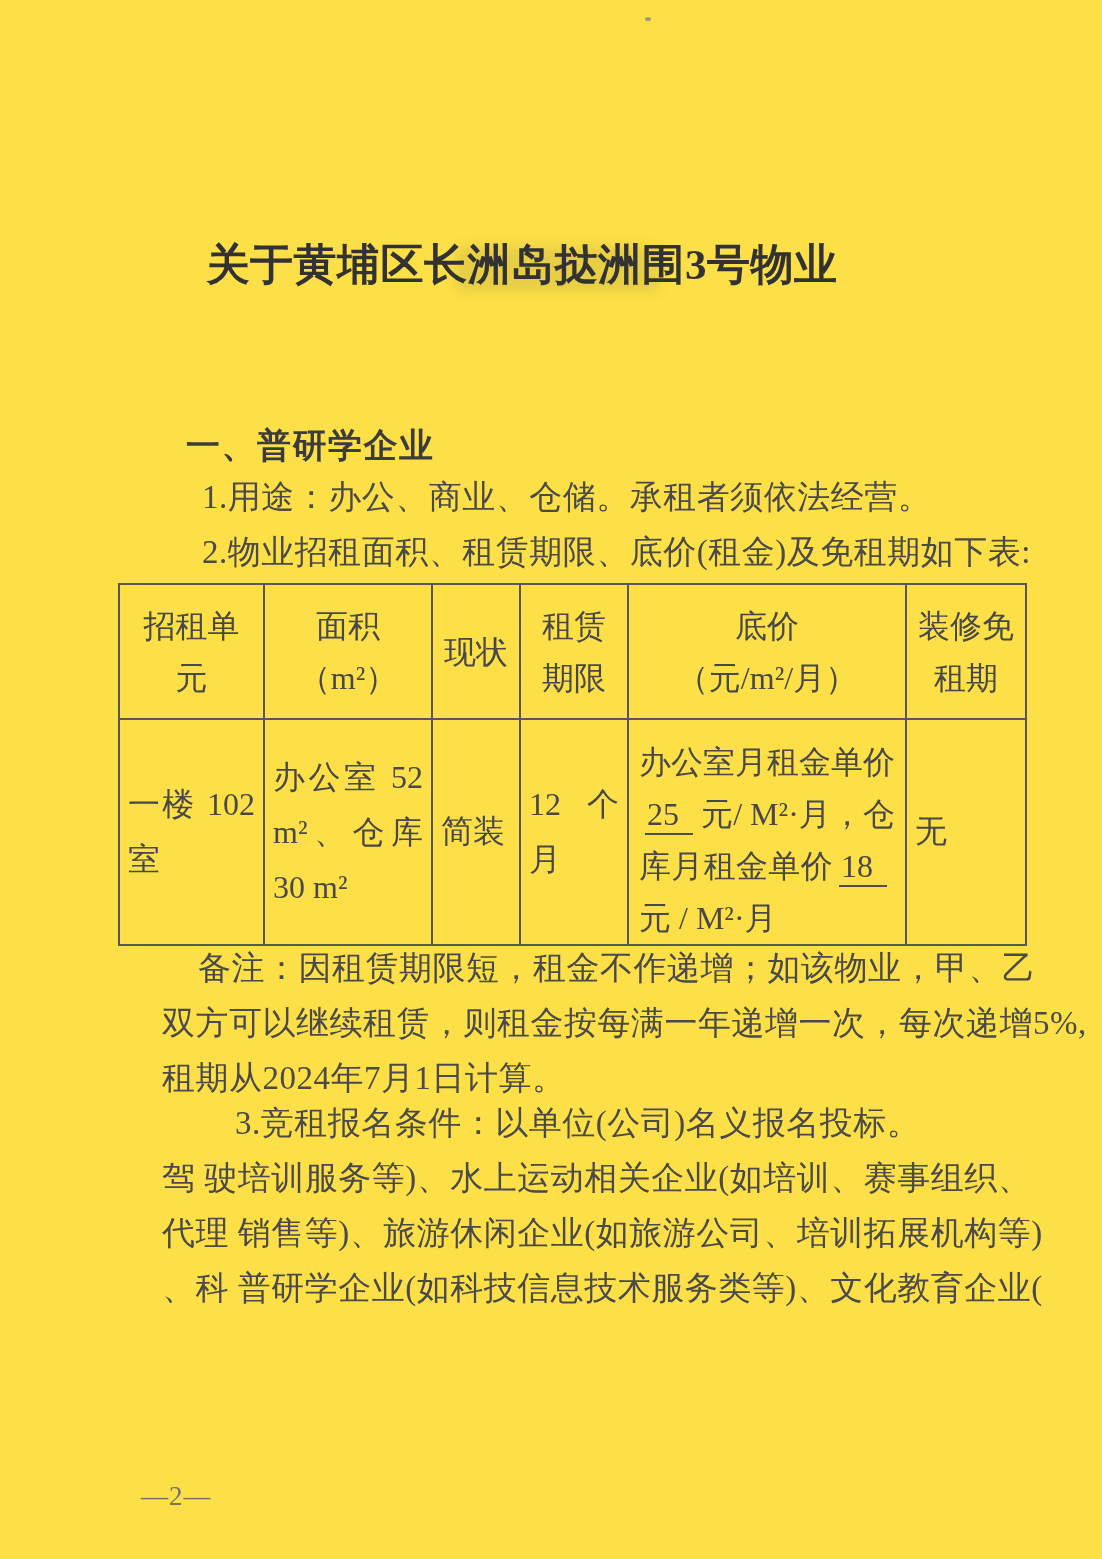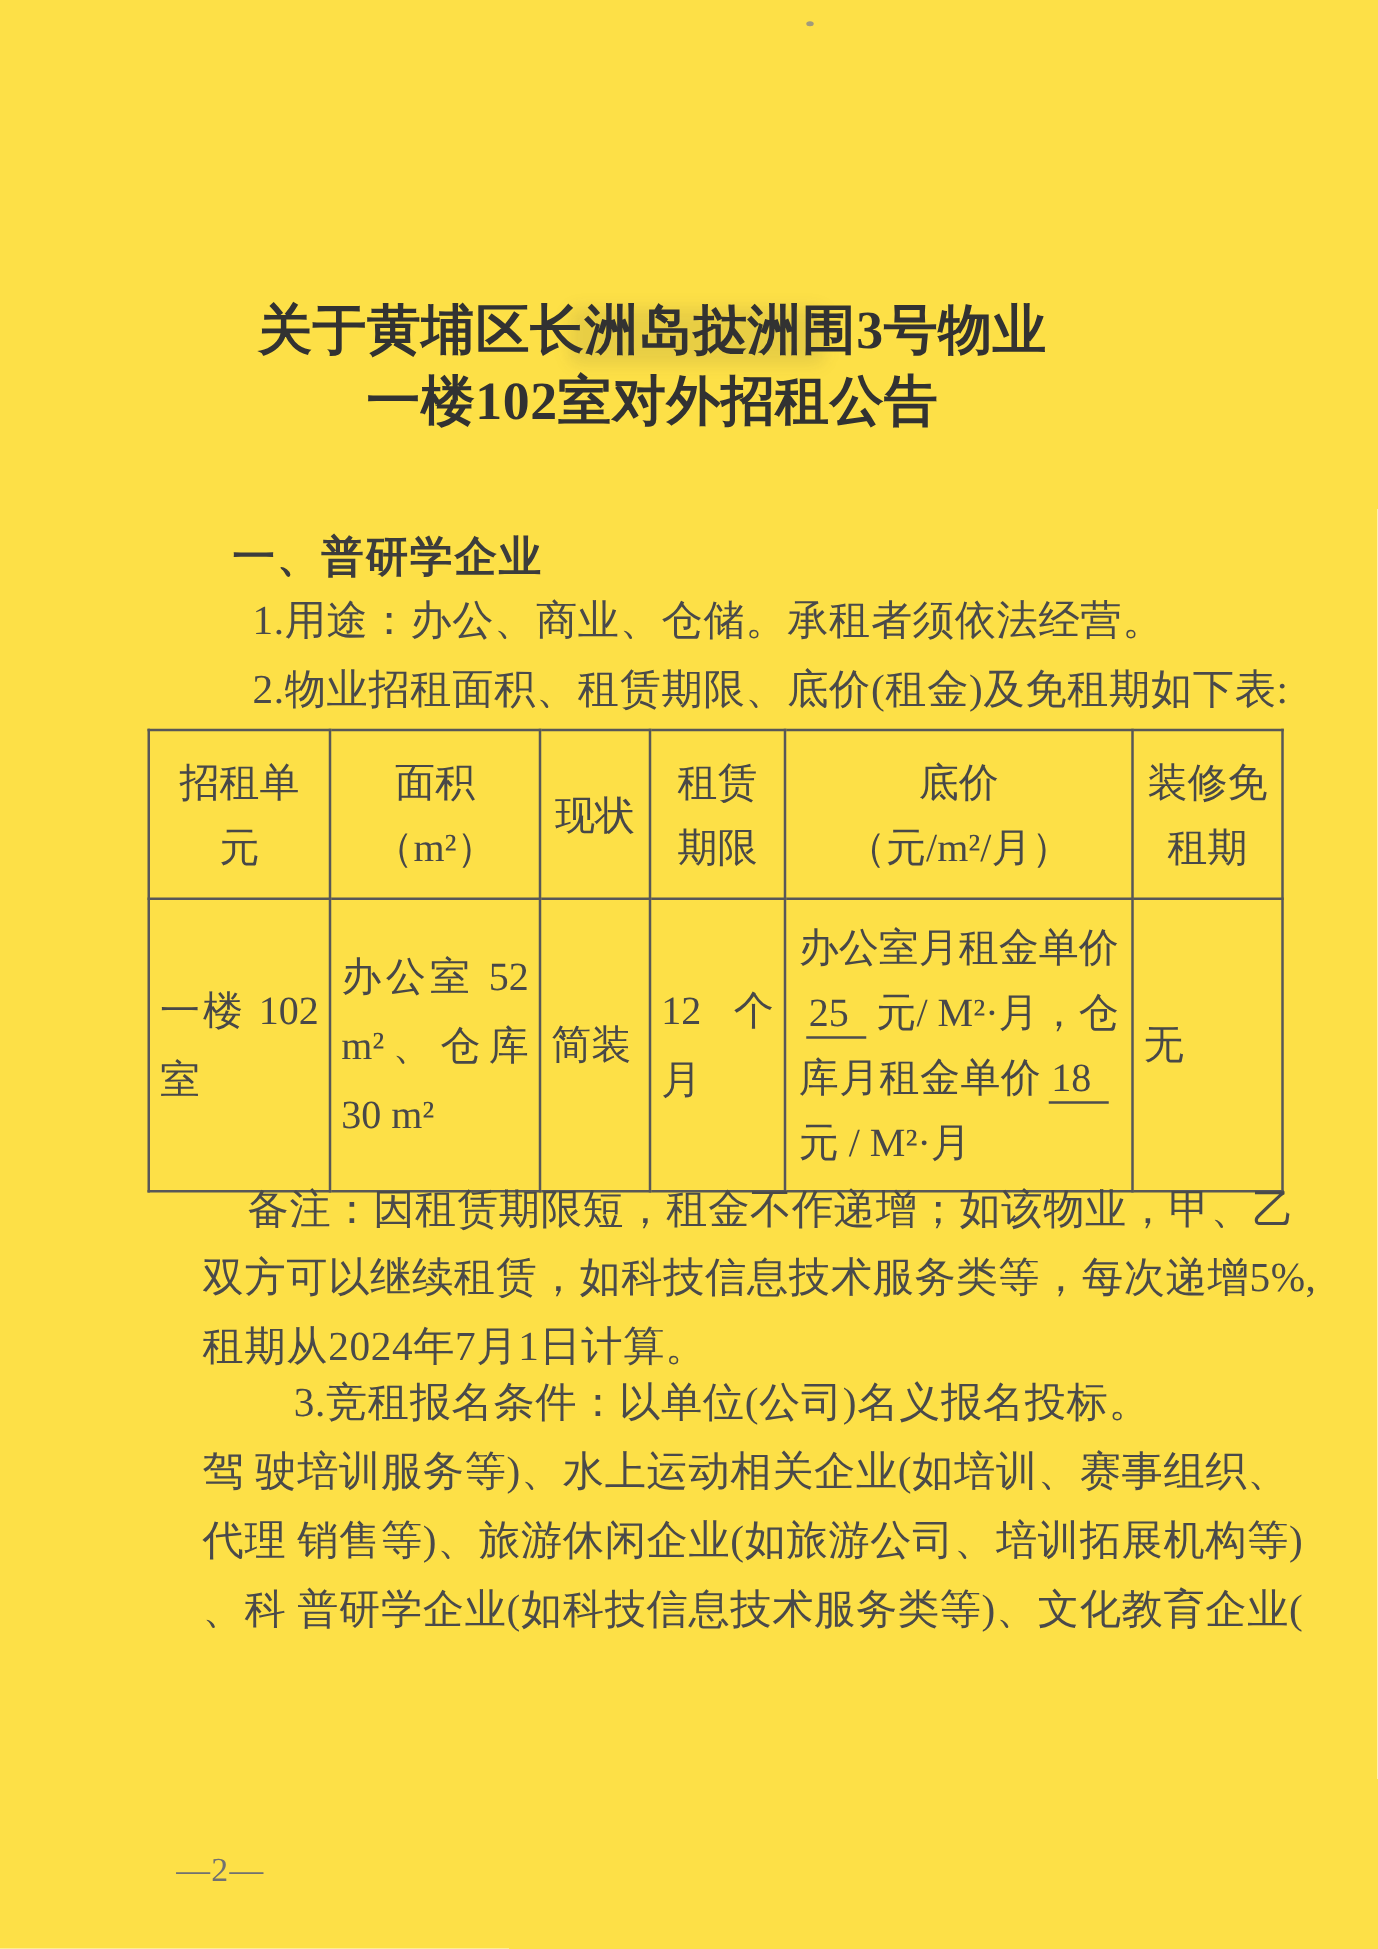--- a/index.html
+++ b/index.html
@@ -59,39 +59,38 @@
   .rtable tr.hdr td{height:133px;text-align:center;}
   .rtable tr.bdy td{height:204px;}
   .hline{line-height:52px;}
   .tl{line-height:55px;}
   .jl{text-align:justify;text-align-last:justify;text-justify:inter-character;}
   .ll{text-align:left;}
   .cell-status{text-align:left;padding-left:10px;}
   .cell-free{text-align:left;padding-left:16px;}
   .price-flow{
     text-align:justify;text-justify:inter-character;
-    line-height:52px;padding:12px 2px;
+    line-height:52px;padding:0 2px;margin-top:16px;
   }
   .u{
     border-bottom:2px solid #4e4e4e;
     padding:0 14px 1px 2px;
     margin-left:6px;margin-right:8px;
   }
 </style>
 </head>
 <body>
 
 <div class="page">
 
   <div class="scan-dot"></div>
   <div class="scan-smudge"></div>
 
   <div class="title-block">
     <div>关于黄埔区长洲岛挞洲围3号物业</div>
-    <div>一楼102室对外招租公告</div>
   </div>
 
   <div class="section-heading">一、普研学企业</div>
 
   <div class="para p-items12">
     <div class="line indent-2">1.用途：办公、商业、仓储。承租者须依法经营。</div>
     <div class="line indent-2">2.物业招租面积、租赁期限、底价(租金)及免租期如下表:</div>
   </div>
 
   <table class="rtable">
@@ -147,21 +146,21 @@
           <span>办公室月租金单价</span><span class="u">25</span><span>元/ M²·月，仓库月租金单价</span><span class="u">18</span><span>元 / M²·月</span>
         </div>
       </td>
       <td class="cell-free">无</td>
     </tr>
   </tbody>
     </table>
 
   <div class="para p-note">
     <div class="line">备注：因租赁期限短，租金不作递增；如该物业，甲、乙</div>
-    <div class="line">双方可以继续租赁，如科技信息技术服务类等，每次递增5%,</div>
+    <div class="line">双方可以继续租赁，则租金按每满一年递增一次，每次递增5%,</div>
     <div class="line">租期从2024年7月1日计算。</div>
   </div>
 
   <div class="para p-items345">
     <div class="line indent-3">3.竞租报名条件：以单位(公司)名义报名投标。</div>
     <div class="line">驾 驶培训服务等)、水上运动相关企业(如培训、赛事组织、</div>
     <div class="line">代理 销售等)、旅游休闲企业(如旅游公司、培训拓展机构等)</div>
     <div class="line">、科 普研学企业(如科技信息技术服务类等)、文化教育企业(</div>
   </div>
 

